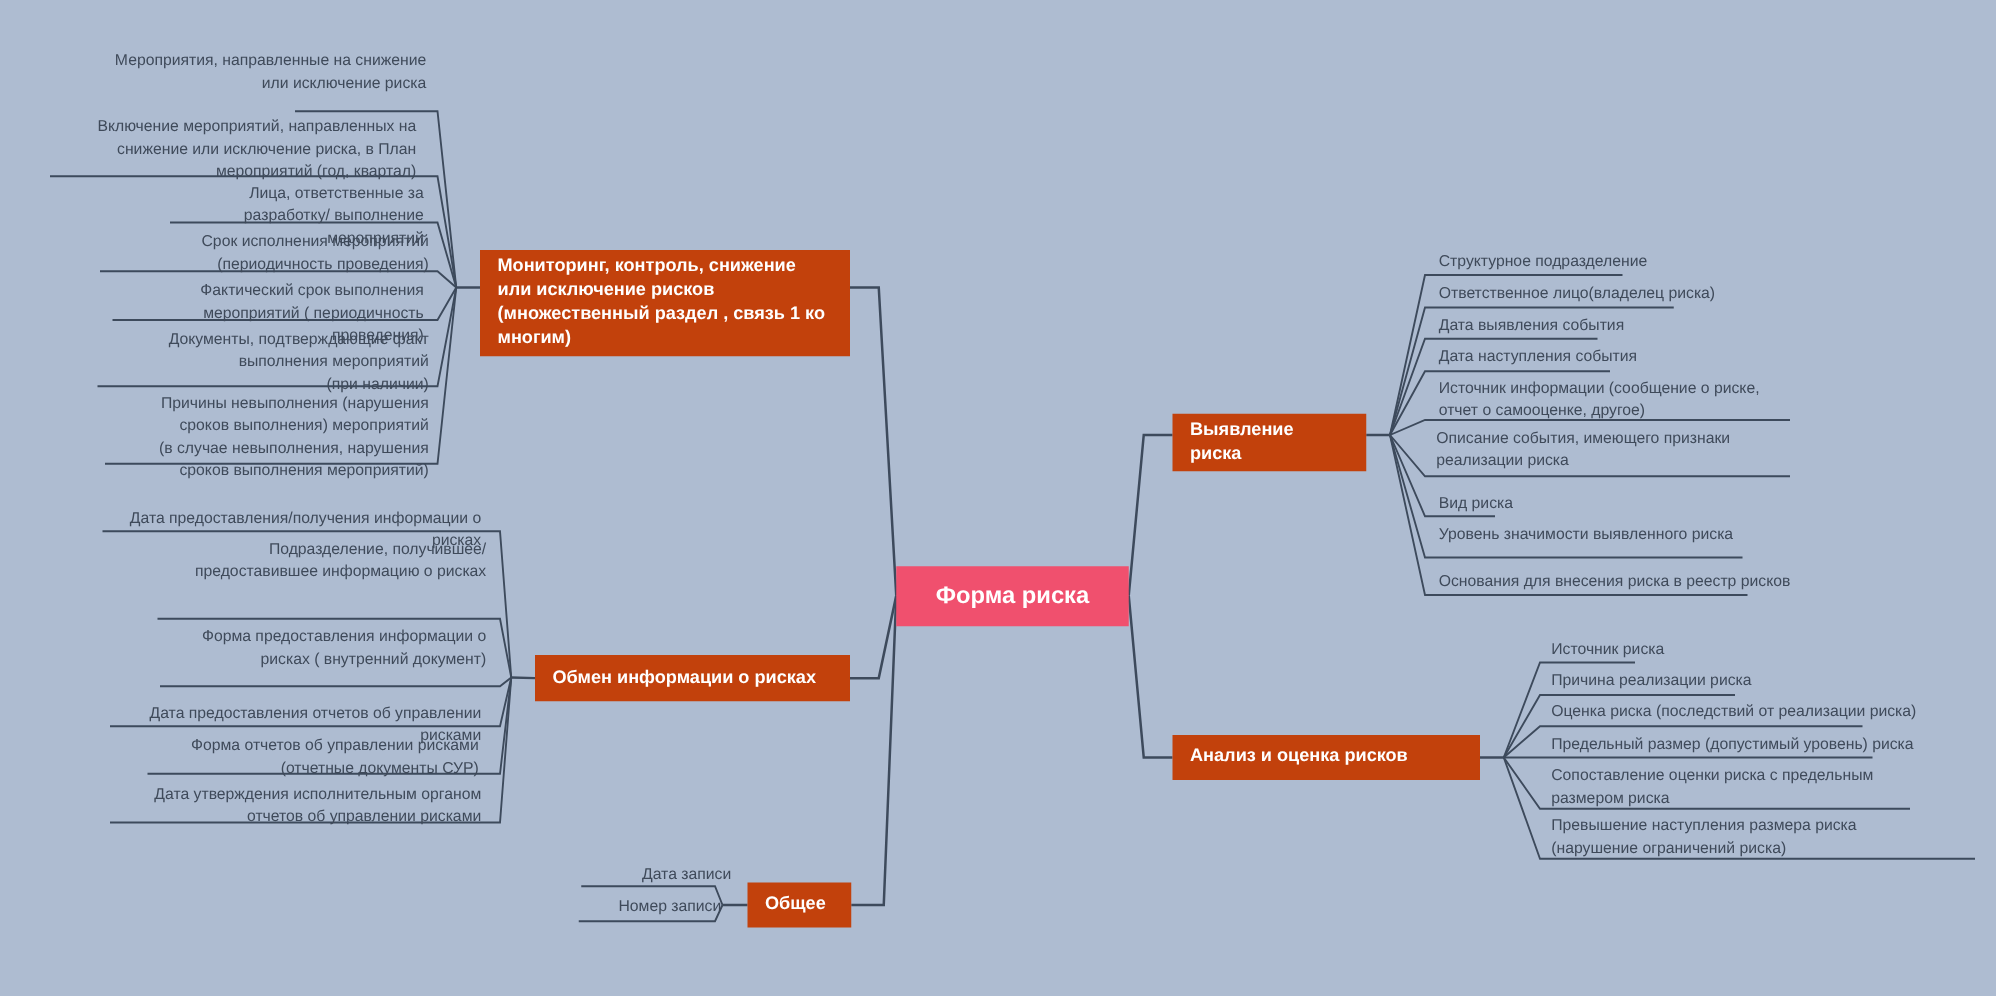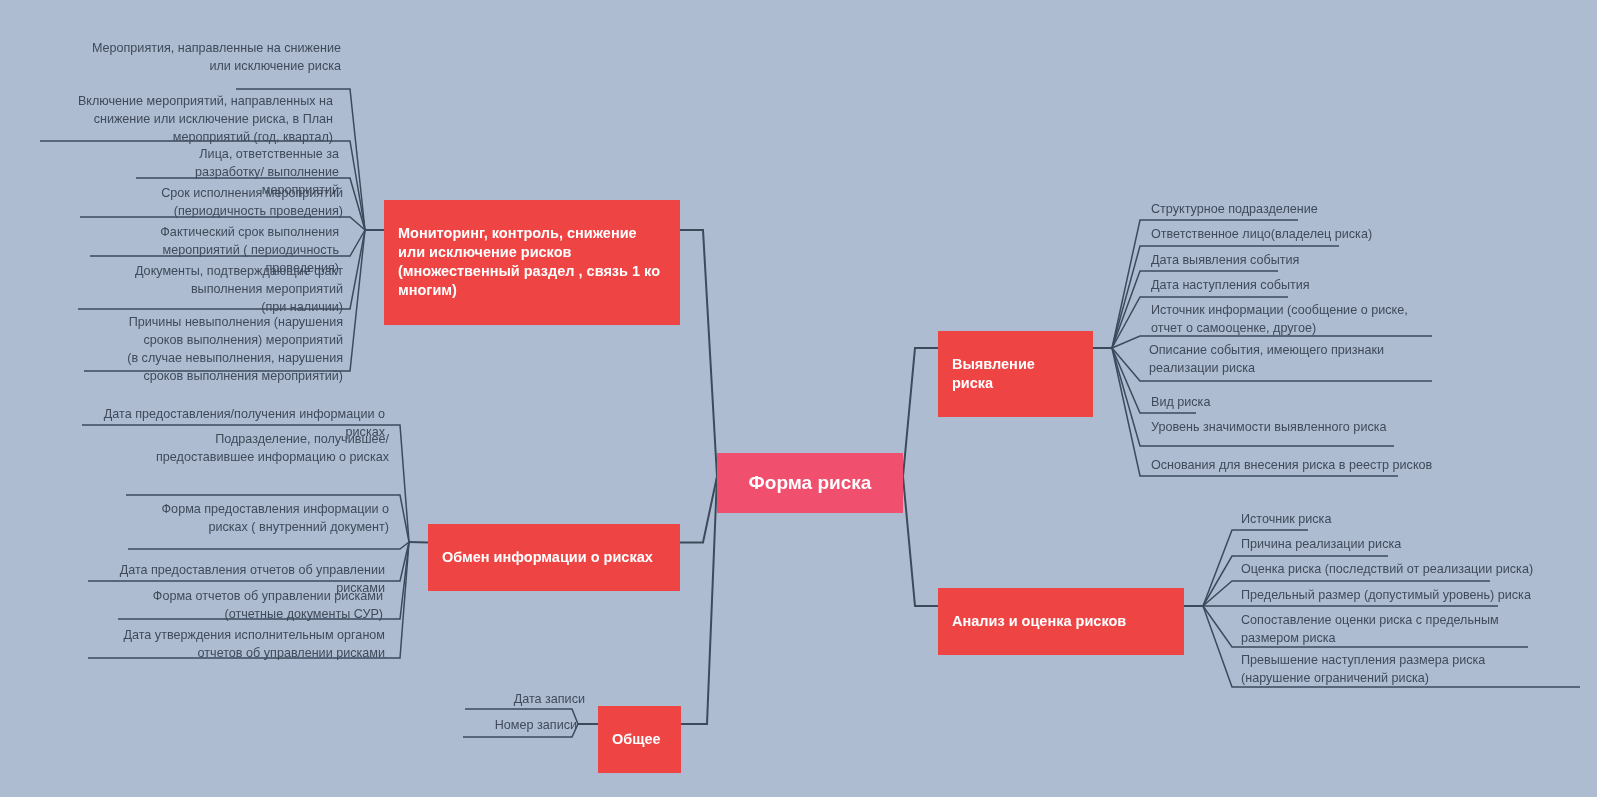--- a/index.html
+++ b/index.html
@@ -16,23 +16,23 @@
   .node{
     position:absolute;
     box-sizing:border-box;
     color:#ffffff;
     font-weight:bold;
     display:flex;
     align-items:center;
     line-height:1.32;
   }
   .node.branch{
-    background:#ef4444;
+    background:#c2410c;
     font-size:14.5px;
-    padding:24px 14px;
+    padding:4px 14px;
   }
   .node.center{
     background:#f0506e;
     font-size:19px;
     padding:10px 20px;
     justify-content:center;
   }
   .leaf{
     position:absolute;
     box-sizing:border-box;
@@ -131,16 +131,16 @@
     <div class="leaf r" style="left: 1148px; top: 457px; width: 340px;"><span>Основания для внесения риска в реестр рисков</span></div>
     <div class="node branch" style="left: 938px; top: 588px; width: 246px; min-height: 36px;">
       <span>Анализ и оценка рисков</span>
     </div>
     <div class="leaf r" style="left: 1238px; top: 511px; width: 340px;"><span>Источник риска</span></div>
     <div class="leaf r" style="left: 1238px; top: 536px; width: 340px;"><span>Причина реализации риска</span></div>
     <div class="leaf r" style="left: 1238px; top: 561px; width: 340px;"><span>Оценка риска (последствий от реализации риска)</span></div>
     <div class="leaf r" style="left: 1238px; top: 587px; width: 340px;"><span>Предельный размер (допустимый уровень) риска</span></div>
     <div class="leaf r" style="left: 1238px; top: 612px; width: 294px;"><span>Сопоставление оценки риска с предельным размером риска</span></div>
     <div class="leaf r" style="left: 1238px; top: 652px; width: 294px;"><span>Превышение наступления размера риска (нарушение ограничений риска)</span></div>
-    <div class="node center" style="left: 717px; top: 453px; width: 186px; height: 60px;">
+    <div class="node center" style="left: 717px; top: 453px; width: 186px; height: 48px;">
       <span>Форма риска</span>
     </div>
   </div>
 
 </body></html>

